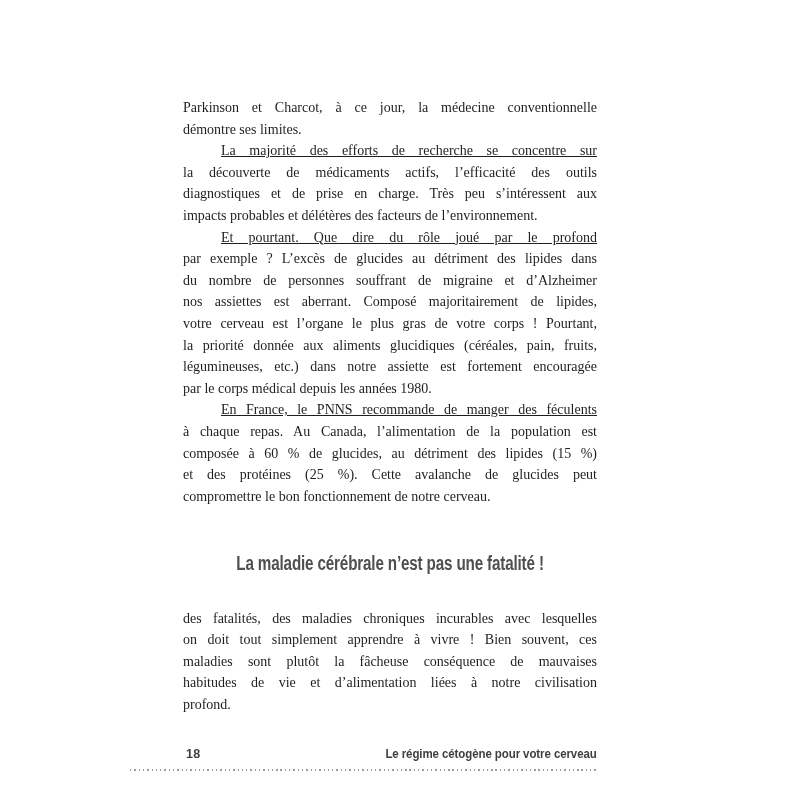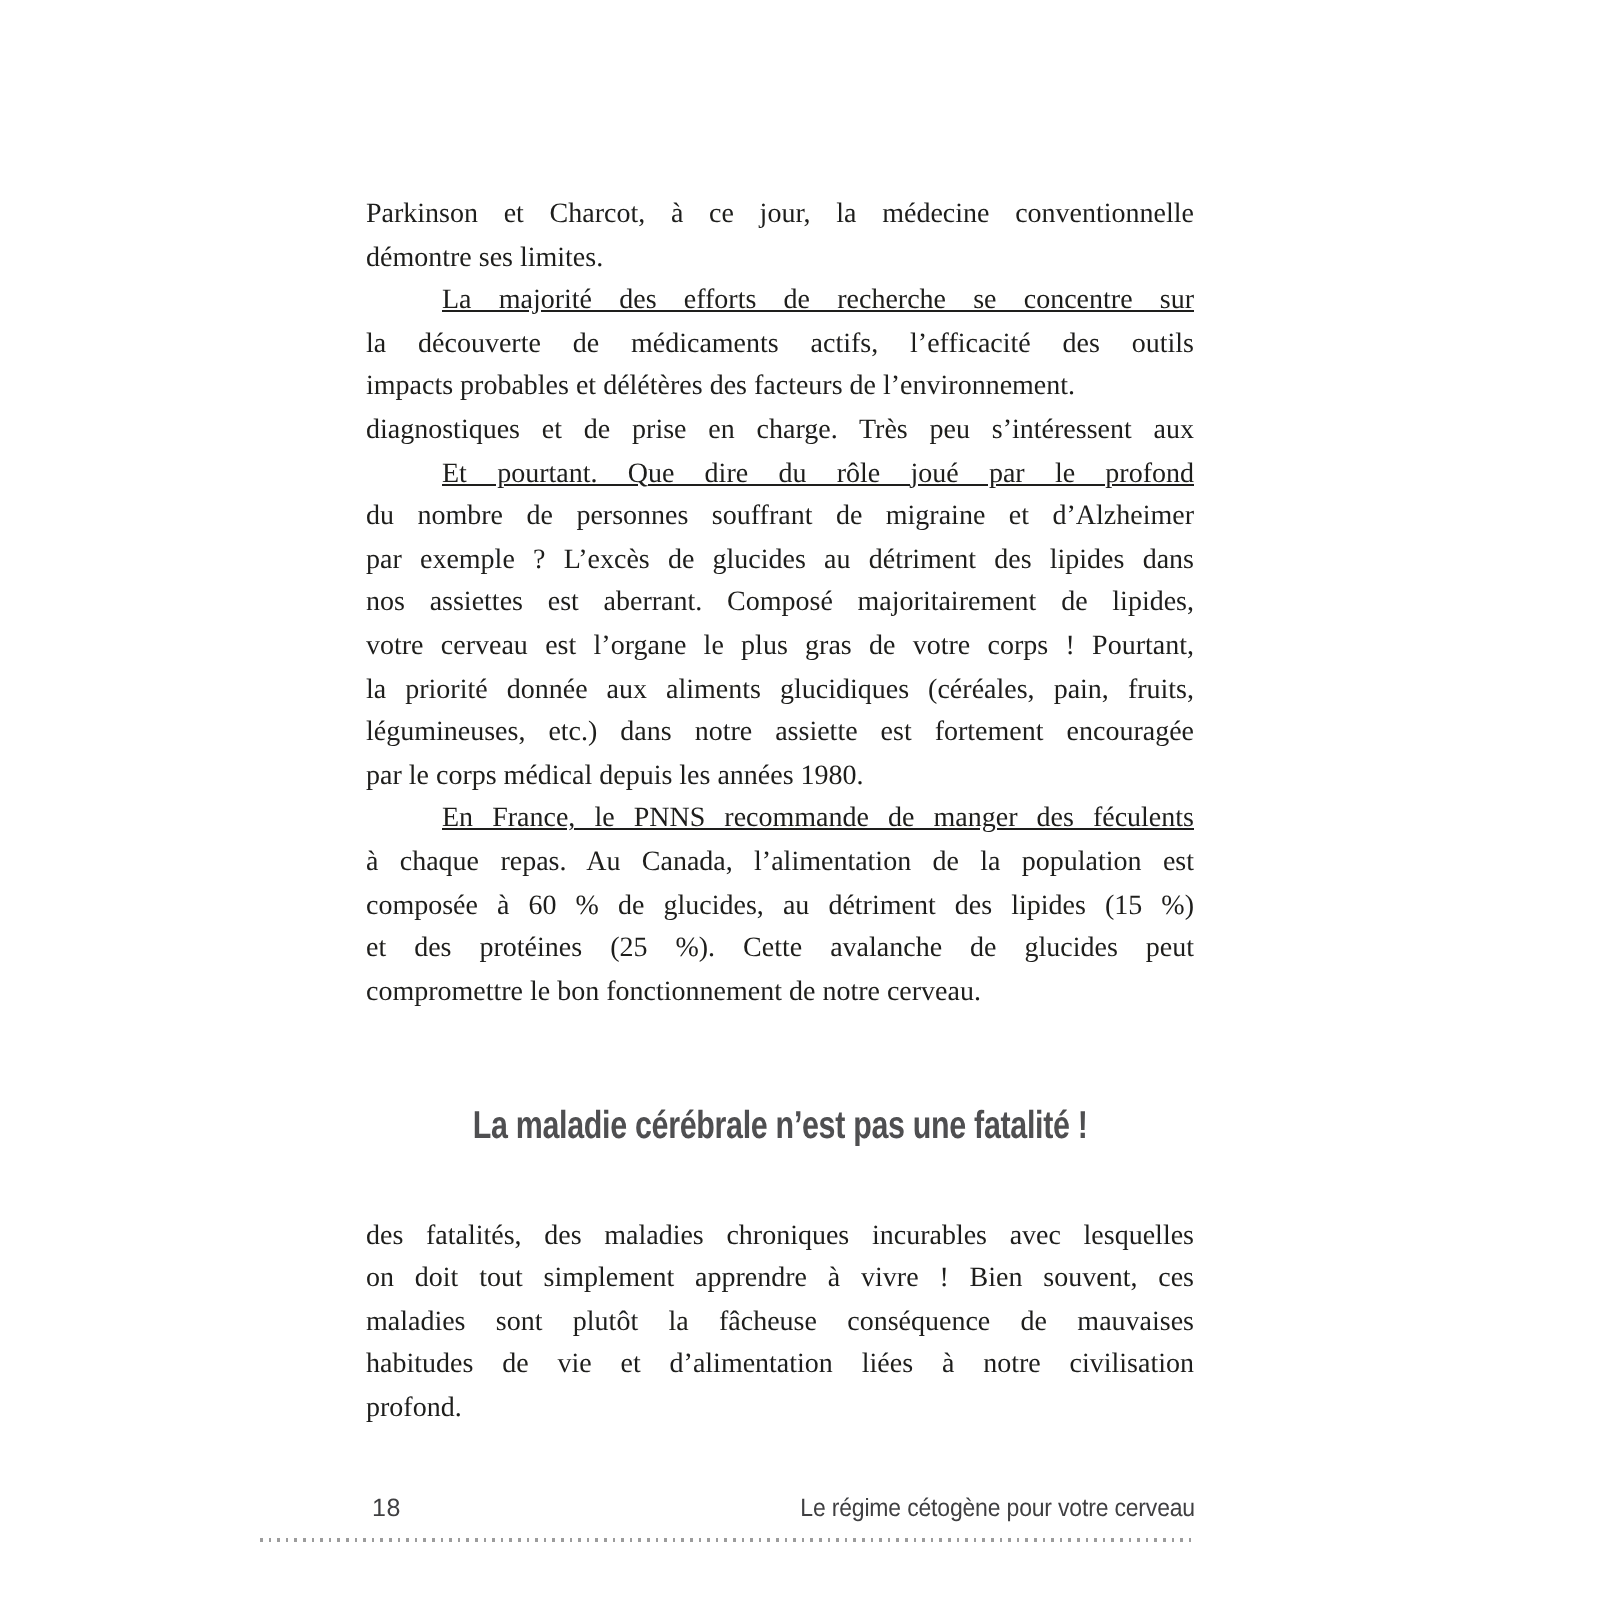--- a/index.html
+++ b/index.html
@@ -48,21 +48,21 @@
   .page-footer {
     position: absolute;
     left: 130px; top: 746px;
     width: 467px;
   }
   .footer-row {
     display: flex;
     justify-content: space-between;
     align-items: baseline;
     font-family: "Liberation Sans", sans-serif;
-    font-weight: 400;
+    font-weight: 700;
     font-size: 12.5px;
     line-height: 16px;
     color: #3f3f41;
   }
   .page-number { padding-left: 56px; letter-spacing: 0.3px; }
   .running-title {
     letter-spacing: -0.1px;
     transform: scaleX(0.92);
     transform-origin: 100% 50%;
     white-space: nowrap;
@@ -79,27 +79,27 @@
 <div class="page">
   <main class="text-column">
     <section>
         <div class="para">
           <div class="line">Parkinson et Charcot, à ce jour, la médecine conventionnelle</div>
           <div class="line para-last">démontre ses limites.</div>
         </div>
         <div class="para indent">
           <div class="line">La majorité des efforts de recherche se concentre sur</div>
           <div class="line">la découverte de médicaments actifs, l’efficacité des outils</div>
+          <div class="line">diagnostiques et de prise en charge. Très peu s’intéressent aux</div>
           <div class="line para-last">impacts probables et délétères des facteurs de l’environnement.</div>
-          <div class="line">diagnostiques et de prise en charge. Très peu s’intéressent aux</div>
         </div>
         <div class="para indent">
           <div class="line">Et pourtant. Que dire du rôle joué par le profond</div>
+          <div class="line">par exemple ? L’excès de glucides au détriment des lipides dans</div>
           <div class="line">du nombre de personnes souffrant de migraine et d’Alzheimer</div>
-          <div class="line">par exemple ? L’excès de glucides au détriment des lipides dans</div>
           <div class="line">nos assiettes est aberrant. Composé majoritairement de lipides,</div>
           <div class="line">votre cerveau est l’organe le plus gras de votre corps ! Pourtant,</div>
           <div class="line">la priorité donnée aux aliments glucidiques (céréales, pain, fruits,</div>
           <div class="line">légumineuses, etc.) dans notre assiette est fortement encouragée</div>
           <div class="line para-last">par le corps médical depuis les années 1980.</div>
         </div>
         <div class="para indent">
           <div class="line">En France, le PNNS recommande de manger des féculents</div>
           <div class="line">à chaque repas. Au Canada, l’alimentation de la population est</div>
           <div class="line">composée à 60 % de glucides, au détriment des lipides (15 %)</div>

